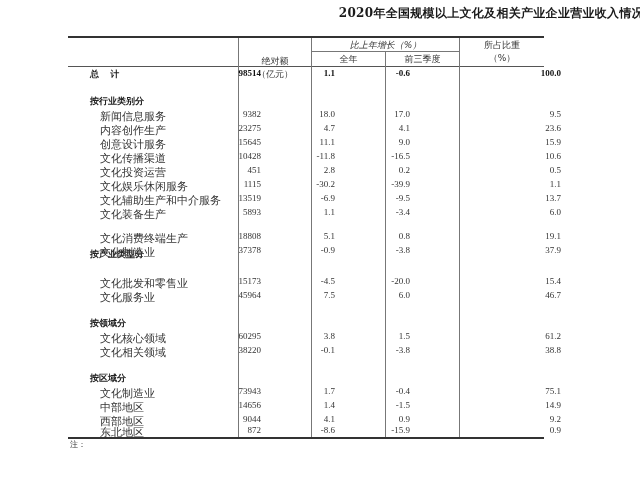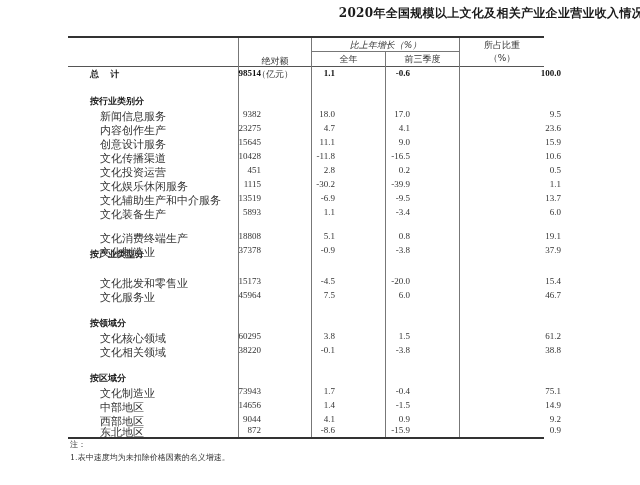--- a/index.html
+++ b/index.html
@@ -204,14 +204,13 @@
     <span class="lbl">东北地区</span>
     <span class="num c1">872</span>
     <span class="num c2">-8.6</span>
     <span class="num c3">-15.9</span>
     <span class="num c4">0.9</span>
   </div>
 </div>
 
 <div class="notes">
   <div>注：</div>
-  <div>1.表中速度均为未扣除价格因素的名义增速。</div>
 </div>
 
 </body></html>

